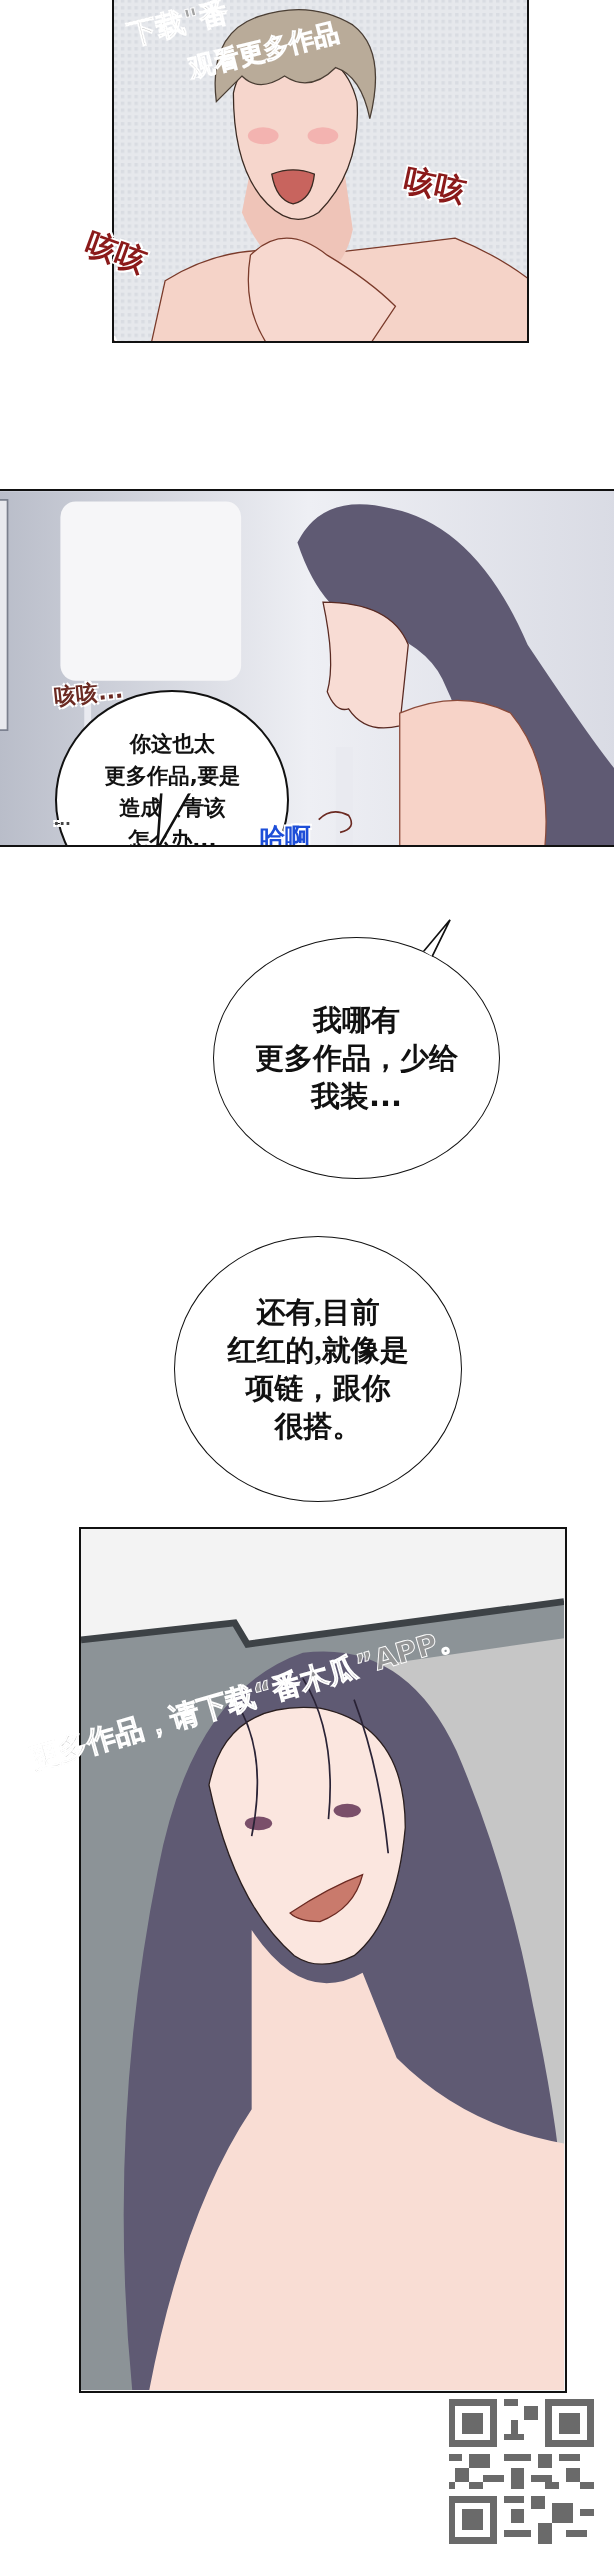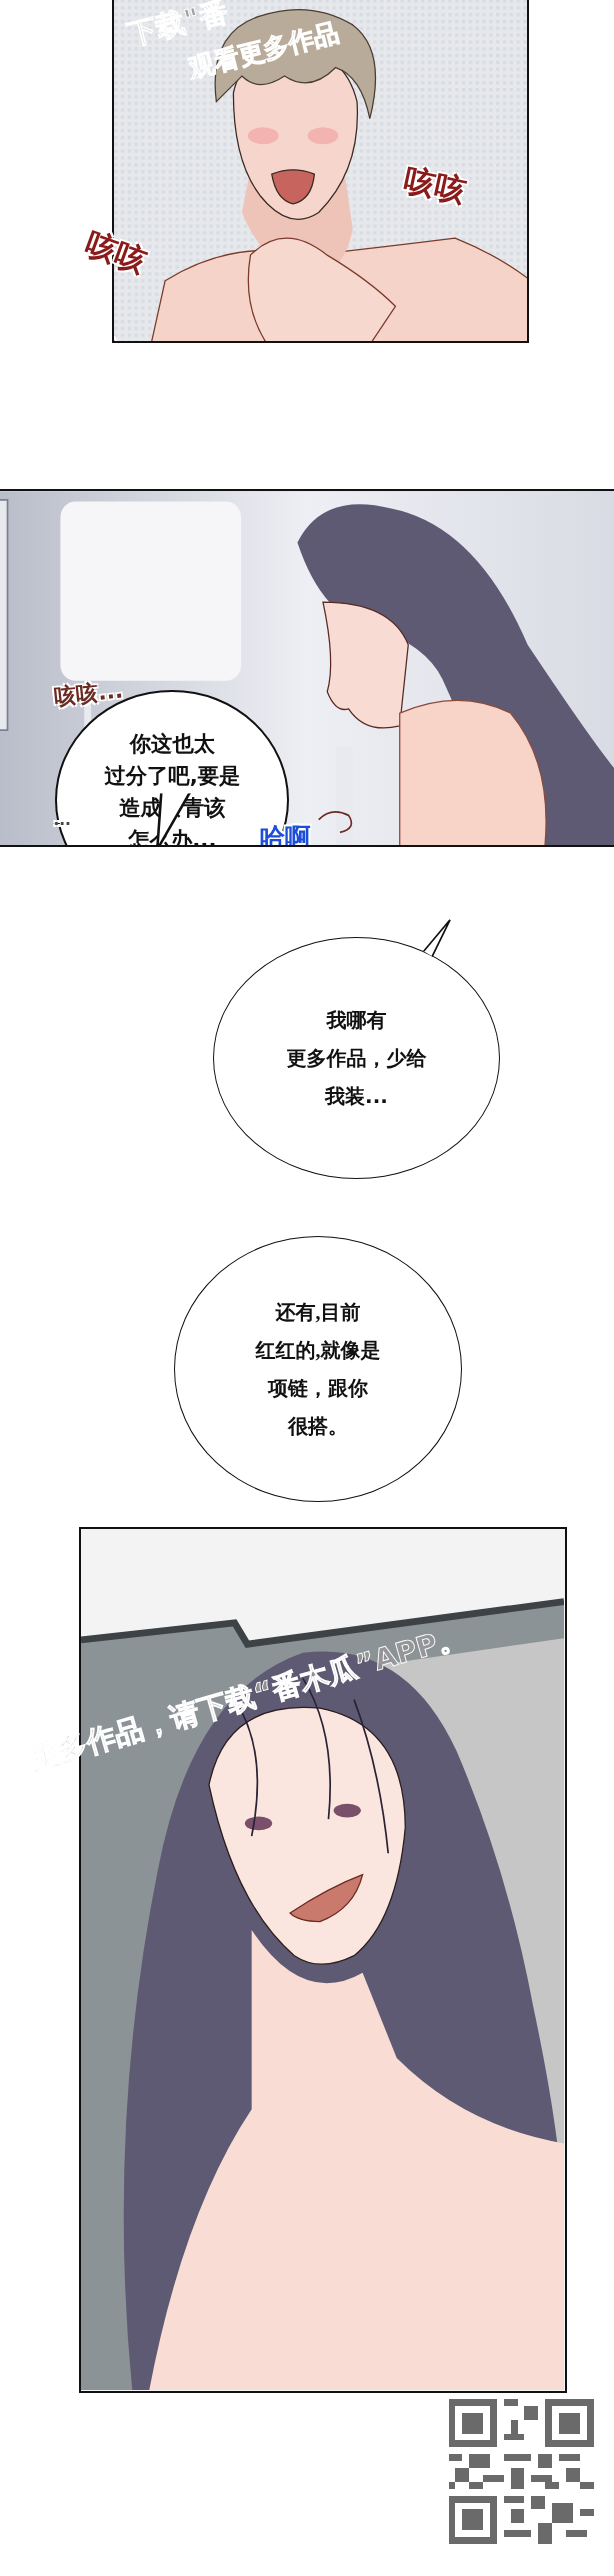--- a/index.html
+++ b/index.html
@@ -6,21 +6,21 @@
   body { width: 614px; height: 2576px; position: relative; overflow: hidden;
          font-family: "DejaVu Sans", "Liberation Sans", sans-serif; }
   .panel { position: absolute; overflow: hidden; box-sizing: border-box; border: 2.6px solid #111; }
   .abs { position: absolute; }
   .sfx { position: absolute; font-weight: bold; color: #8b1a1a;
          text-shadow: 1.7px 1.7px 0 #fff, -1.7px -1.7px 0 #fff, 1.7px -1.7px 0 #fff, -1.7px 1.7px 0 #fff; }
   .watermark { position: absolute; color: rgba(150,150,150,0.85); font-weight: bold;
                -webkit-text-stroke: 0.9px #fff; white-space: nowrap; }
   .bubble { position: absolute; background: #fff; border: 2.6px solid #111; border-radius: 50%;
             display: flex; align-items: center; justify-content: center; text-align: center; box-sizing: border-box; }
-  .bubble .text { font-size: 20px; line-height: 38px; color: #111; font-weight: bold; }
+  .bubble .text { font-size: 29px; line-height: 38px; color: #111; font-weight: bold; }
   .bubble .line { display: block; white-space: nowrap; }
 </style>
 </head>
 <body>
 
 <div class="panel" style="left:112px; top:-2.6px; width:417px; height:346px; background:#e4e6ea;">
   <svg class="abs" width="417" height="346" viewBox="0 0 489 405" style="left:0;top:0;">
     <defs>
       <pattern id="knit" width="8" height="8" patternUnits="userSpaceOnUse">
         <rect width="8" height="8" fill="#e6e8ec"></rect>
@@ -72,21 +72,21 @@
     <path d="M380 130 Q395 200 385 235 Q395 260 410 255 Q430 285 470 275 L480 180 Q460 130 380 130 Z" fill="#f8dcd4" stroke="#5a2a22" stroke-width="1.5"></path>
 
     <path d="M470 260 Q540 230 600 260 Q650 320 640 419 L470 419 Z" fill="#f7d3c8" stroke="#8a4a3a" stroke-width="1.5"></path>
     <path d="M375 385 Q390 370 410 380 Q420 395 400 400" fill="none" stroke="#6b2a22" stroke-width="2"></path>
   </svg>
   <div class="sfx" style="left:55px; top:188px; font-size:22px; color:#6b2a22; transform:rotate(-6deg);">咳咳...</div>
 
   <div class="bubble" style="left:56px; top:199px; width:234px; height:220px;justify-content:center;">
     <div class="text" style="font-size:21.3px; line-height:32px; margin-top:-17px;">
       <span class="line">你这也太</span>
-      <span class="line">过分了吧,要是</span>
+      <span class="line">更多作品,要是</span>
       <span class="line">造成淤青该</span>
       <span class="line">怎么办...</span>
     </div>
   </div>
   <svg class="abs" width="68" height="68" style="left:154px; top:299px;" viewBox="0 0 80 80">
     <path d="M10 0 L5 70 L45 0" fill="#fff" stroke="#111" stroke-width="3"></path>
     <rect x="8" y="-4" width="38" height="8" fill="#fff"></rect>
   </svg>
   <div class="sfx" style="left:54px; top:320px; font-size:15.4px; color:#444;">...</div>
   <div class="sfx" style="left:260px; top:329px; font-size:25.6px; color:#1d4ed8;">哈啊</div>

